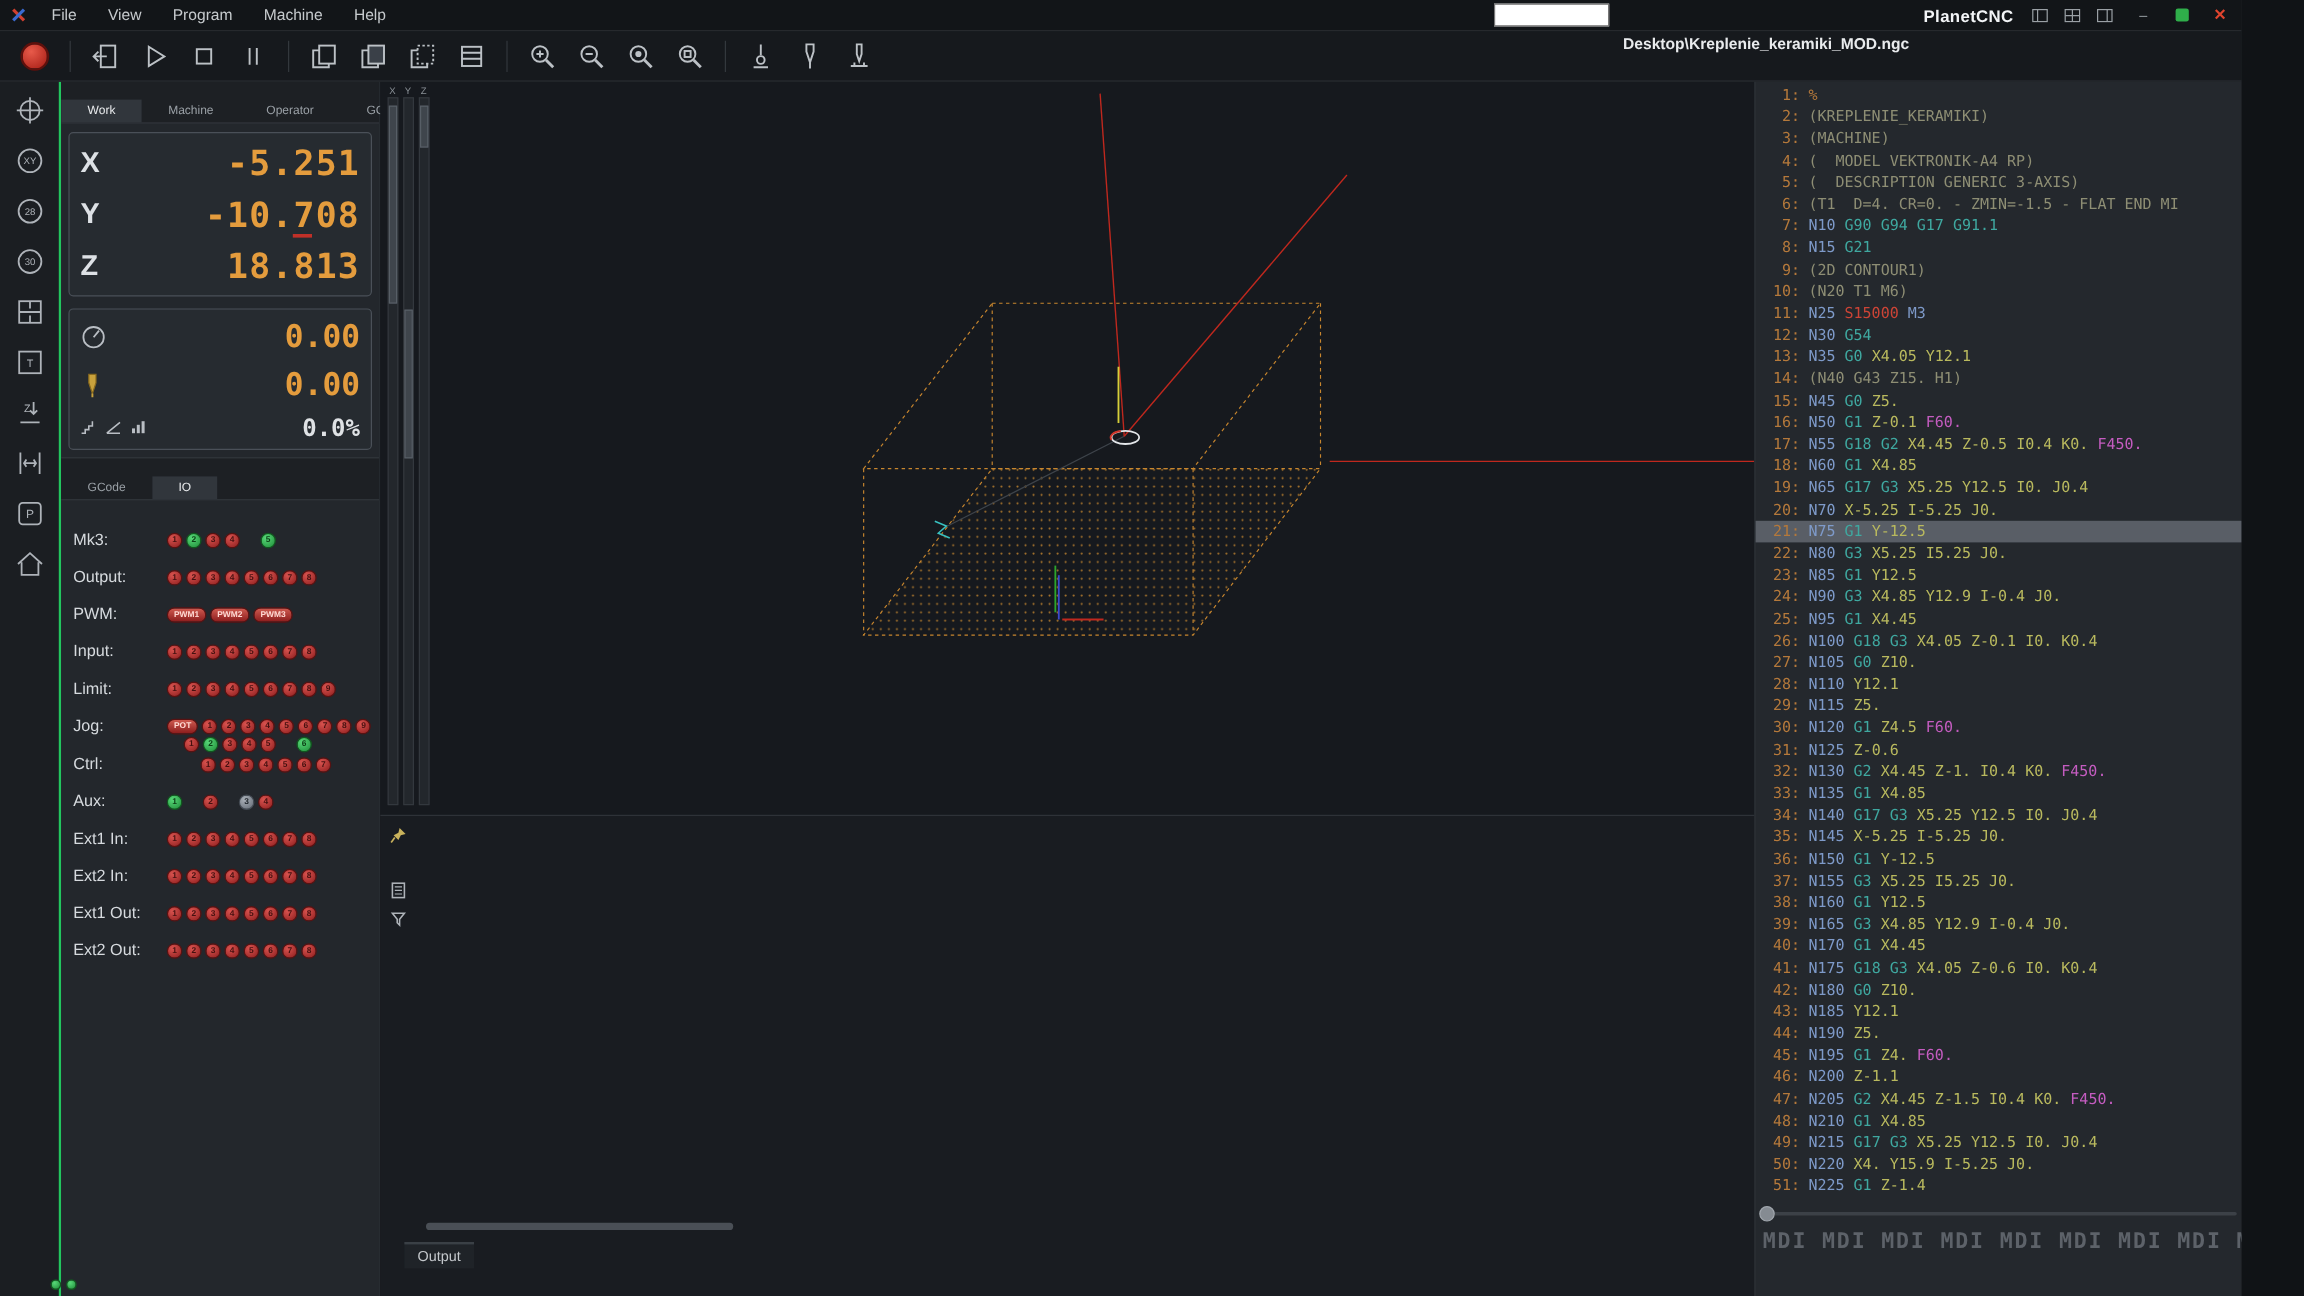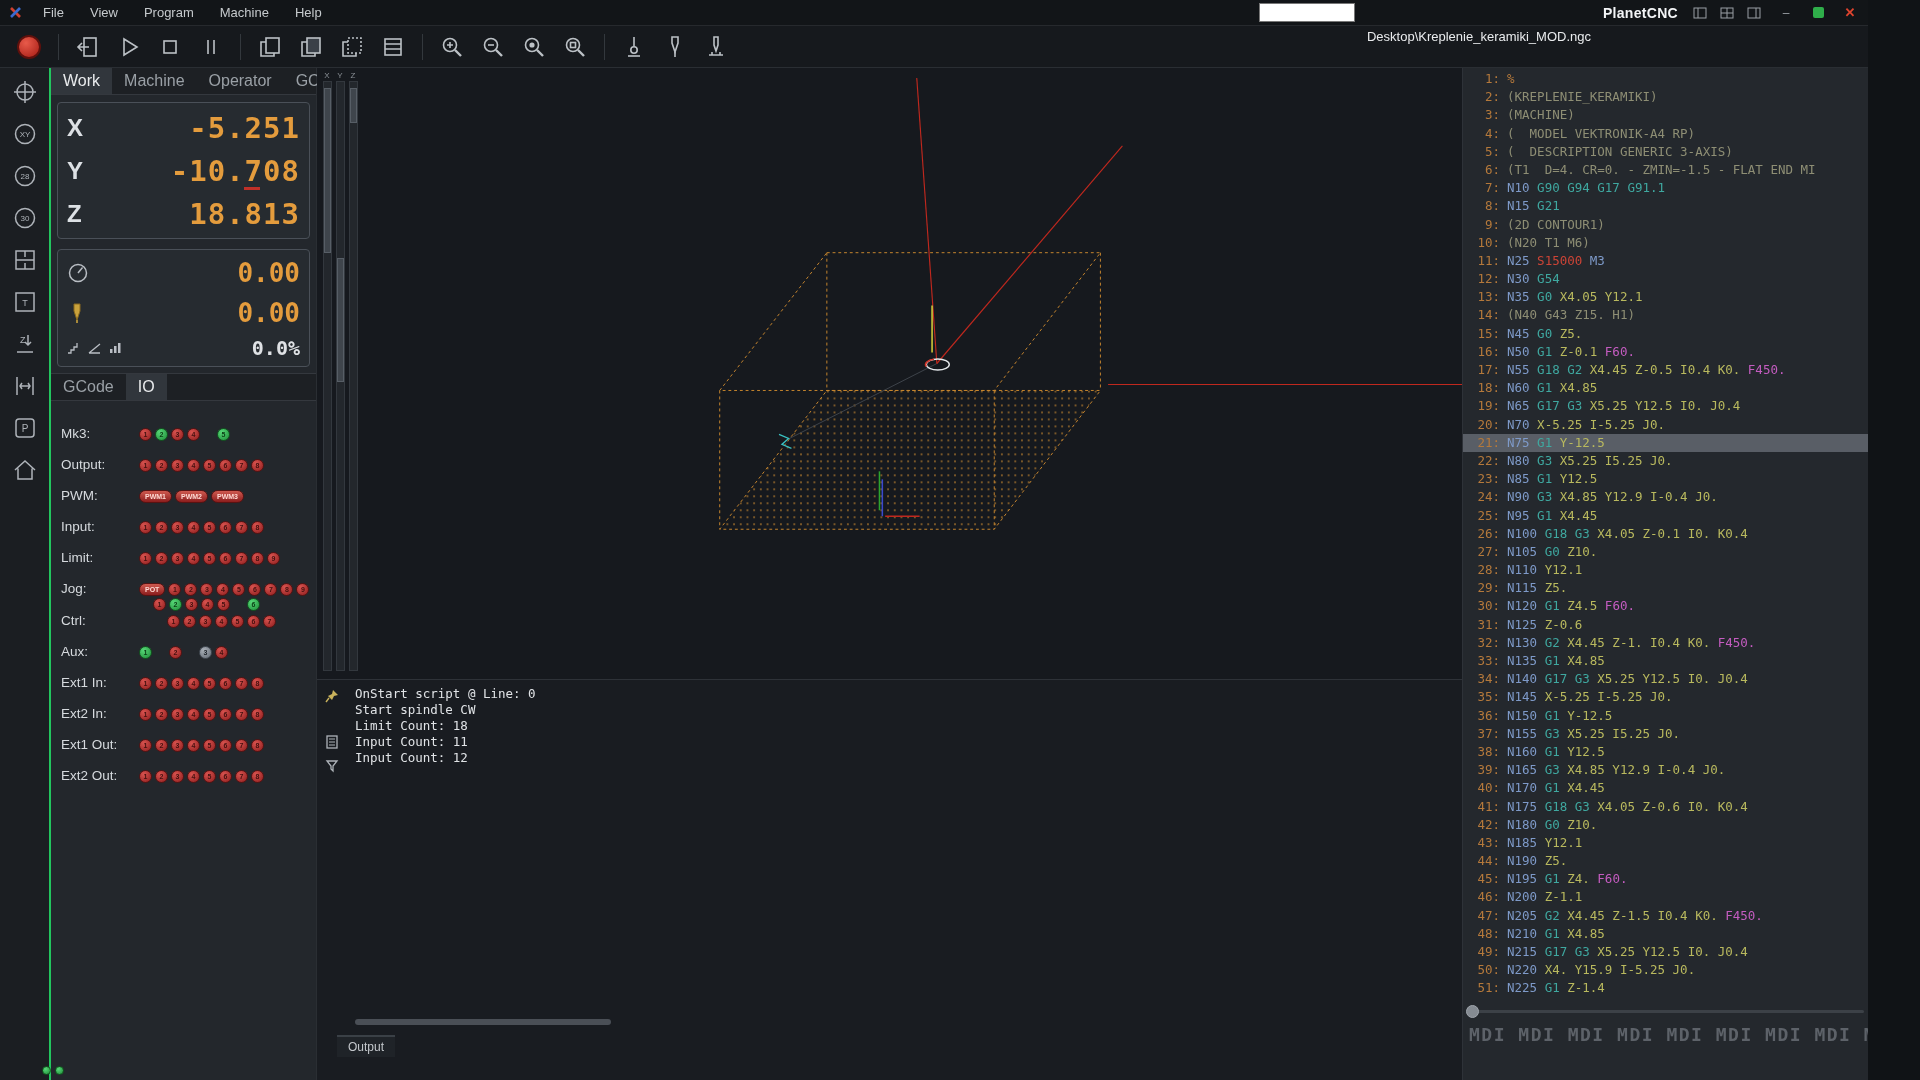--- a/index.html
+++ b/index.html
@@ -6,21 +6,21 @@
   html,body{background:#101316;}
   body{font-family:"Liberation Sans",sans-serif;}
   .app{position:relative;width:1868px;height:1080px;background:#1e2226;overflow:hidden;color:#cfd3d7;}
 
   
   .titlebar{position:absolute;top:0;left:0;right:0;height:26px;background:#121518;display:flex;align-items:center;border-bottom:1px solid #26292d;z-index:10;}
   .logo{width:30px;display:flex;justify-content:center;align-items:center;}
   .menu-item{padding:0 13px;font-size:13px;color:#c6cacd;line-height:26px;cursor:default;}
   .title-right{margin-left:auto;display:flex;align-items:center;gap:12px;padding-right:8px;}
   .title-inputbox{width:96px;height:19px;background:#ffffff;border:1px solid #777;}
-  .filename{font-size:13px;font-weight:normal;color:#e9ebed;margin-top:48px;}
+  .filename{font-size:13px;font-weight:bold;color:#e9ebed;margin-top:48px;}
   .brand{font-size:14px;font-weight:bold;color:#f3f5f7;letter-spacing:.3px;}
   .win-icons{display:flex;gap:7px;align-items:center;}
   .winbtn{width:20px;height:18px;display:flex;align-items:center;justify-content:center;font-size:12px;color:#9aa0a5;background:transparent;border:none;}
   .winbtn .sq{display:inline-block;width:11px;height:11px;background:#2fae4a;border-radius:2px;}
   .winbtn.close{color:#e0442e;font-weight:bold;font-size:13px;}
 
   
   .toolbar{position:absolute;top:26px;left:0;right:0;height:42px;background:#16191d;border-bottom:1px solid #2a2e33;display:flex;align-items:center;padding-left:10px;gap:3px;z-index:9;}
   .tbtn{width:38px;height:34px;background:transparent;border:none;display:flex;align-items:center;justify-content:center;}
   .tsep{width:1px;height:26px;background:#33383d;margin:0 7px;}
@@ -31,21 +31,21 @@
   .main{position:absolute;top:68px;left:0;right:0;bottom:0;display:flex;}
   .iconstrip{width:51px;background:#1b1e22;border-right:2px solid #22c55e;display:flex;flex-direction:column;align-items:center;padding-top:8px;gap:11px;}
   .sbtn{width:38px;height:31px;display:flex;align-items:center;justify-content:center;background:transparent;border:none;}
   .sicon{stroke:#aeb3b9;fill:none;stroke-width:1.5;}
   .sicon text{stroke:none;fill:#aeb3b9;font-family:"Liberation Sans",sans-serif;}
 
   
   .leftpanel{width:266px;background:#23272c;border-right:1px solid #2a2e33;display:flex;flex-direction:column;}
   .pos-tabs,.io-tabs{display:flex;background:#1d2024;border-bottom:1px solid #34383e;}
   .io-tabs{margin-top:6px;border-top:1px solid #34383e;}
-  .tab{padding:4px 12px;font-size:16px;color:#9aa0a6;cursor:default;}
+  .tab{padding:4px 22px;font-size:10px;color:#9aa0a6;cursor:default;margin-top:15px;}
   .tab.active{background:#31363c;color:#e9ebed;}
   .dro-box{margin:7px 6px 4px;border:1px solid #4a5058;border-radius:4px;background:#262b30;padding:3px 9px;}
   .dro-row{display:flex;align-items:center;height:43px;position:relative;}
   .dro-label{font-size:24px;font-weight:bold;color:#dde1e5;width:34px;}
   .dro-value{margin-left:auto;font-family:"DejaVu Sans Mono",monospace;font-size:29px;font-weight:bold;color:#e49c3d;letter-spacing:1px;}
   .dro-tick{position:absolute;right:40px;bottom:2px;width:16px;height:3px;background:#c03028;}
   .speed-box{margin:6px 6px 0;border:1px solid #4a5058;border-radius:4px;background:#262b30;padding:3px 9px;}
   .speed-row{display:flex;align-items:center;height:40px;}
   .speed-row.small{height:30px;}
   .speed-row .val{margin-left:auto;font-family:"DejaVu Sans Mono",monospace;font-size:26px;font-weight:bold;color:#e49c3d;}
@@ -628,21 +628,20 @@
           <svg width="16" height="16" viewBox="0 0 16 16" style="margin-bottom:8px">
               <rect x="3" y="2" width="10" height="12" fill="none" stroke="#aeb3b9" stroke-width="1.3"></rect>
               <line x1="5" y1="5" x2="11" y2="5" stroke="#aeb3b9"></line>
               <line x1="5" y1="8" x2="11" y2="8" stroke="#aeb3b9"></line>
               <line x1="5" y1="11" x2="11" y2="11" stroke="#aeb3b9"></line>
             </svg>
           <svg width="16" height="16" viewBox="0 0 16 16">
               <path d="M3 3 h10 l-4 5 v5 l-2 -2 v-3 z" fill="none" stroke="#aeb3b9" stroke-width="1.3"></path>
             </svg>
         </div>
-        <div class="console-text" id="consoleText"><div class="console-line">OnStart script @ Line: 0</div><div class="console-line">Start spindle CW</div><div class="console-line">Limit Count: 18</div><div class="console-line">Input Count: 11</div><div class="console-line">Input Count: 12</div></div>
         <div class="console-hscroll"></div>
         <div class="console-tab">Output</div>
       </div>
     </div>
 
     <div class="rightpanel">
       <div class="gcode-list" id="gcodeList">
           <div class="gline"><span class="gnum">1:</span><span class="gbody"><span class="tk-o">%</span></span></div>
           <div class="gline"><span class="gnum">2:</span><span class="gbody"><span class="tk-c">(KREPLENIE_KERAMIKI)</span></span></div>
           <div class="gline"><span class="gnum">3:</span><span class="gbody"><span class="tk-c">(MACHINE)</span></span></div>

